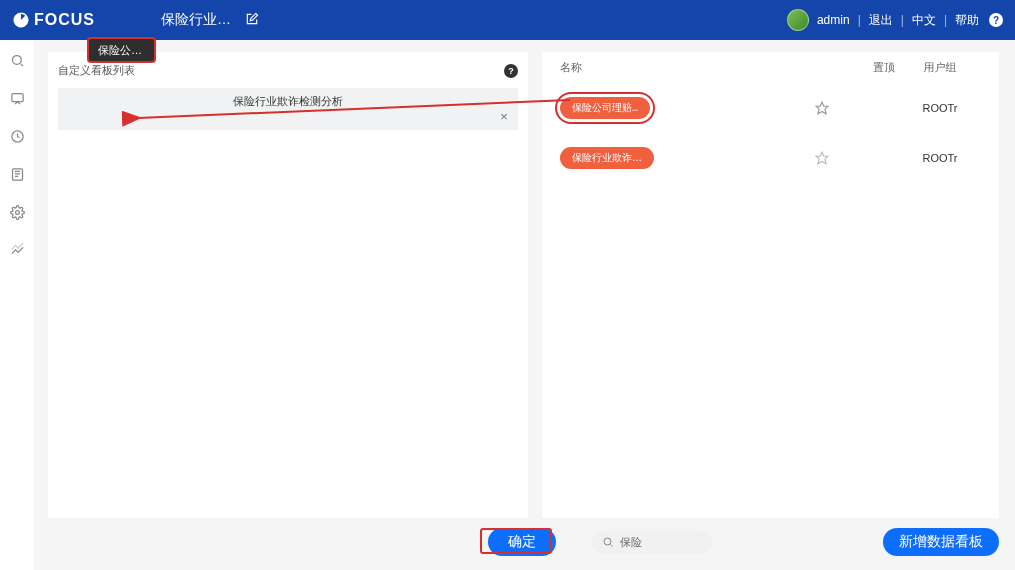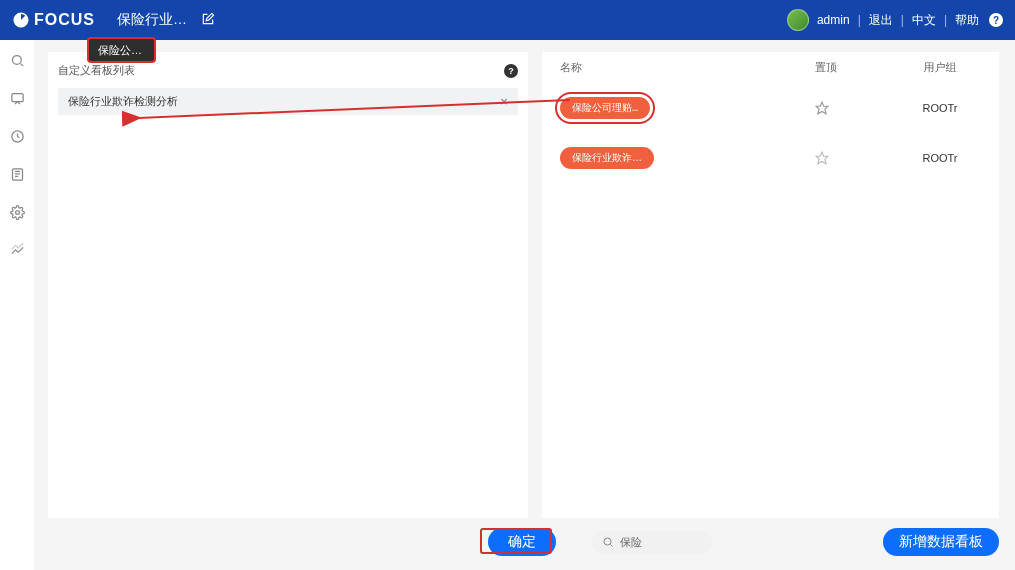--- a/index.html
+++ b/index.html
@@ -5,21 +5,21 @@
 * { margin: 0; padding: 0; box-sizing: border-box; }
 body {
   font-family: -apple-system, "Microsoft YaHei", Arial, sans-serif;
   background: #f5f5f5; width: 1015px; height: 570px; overflow: hidden;
   position: relative; font-size: 12px; color: #333;
 }
 
 
 .topbar {
   height: 40px; background: #1345aa; display: flex; align-items: center;
-  padding: 0 12px; color: #fff;
+  padding: 0 12px; color: #fff; gap: 44px;
 }
 .logo { display: flex; align-items: center; font-weight: 700; font-size: 16px; letter-spacing: 1px; }
 .logo svg { margin-right: 4px; }
 .bread-tab {
   margin-left: 22px; font-size: 14px; color: #fff; display: flex; align-items: center; gap: 14px;
 }
 .edit-icon { cursor: pointer; }
 .topbar-right { margin-left: auto; display: flex; align-items: center; gap: 8px; font-size: 12px; }
 .avatar { width: 22px; height: 22px; border-radius: 50%; background: linear-gradient(135deg,#7bbd52,#3c8b2a); border:1px solid rgba(255,255,255,.4); }
 .sep { opacity:.6; }
@@ -44,33 +44,33 @@
 
 .content { position:absolute; left:48px; right:16px; top:52px; bottom:52px; display:flex; gap:14px; }
 .panel { background:#fff; flex:1; display:flex; flex-direction:column; position:relative; min-width:0; }
 .panel.left { flex:1.05; }
 .panel-header { height:26px; display:flex; align-items:flex-end; padding:0 10px; font-size:11px; color:#555; border-bottom:0; }
 .q-icon { margin-left:auto; width:14px;height:14px;border-radius:50%;background:#333;color:#fff;display:flex;align-items:center;justify-content:center;font-size:9px;font-weight:bold; }
 
 
 .search-row {
   margin: 10px 10px 6px; padding:6px 10px; background:#f1f2f3; display:flex; align-items:center;
-  font-size:11px; color:#333; position:relative;
+  font-size:11px; color:#333; position:relative;flex-direction:column;
 }
 .search-row .clear { margin-left:auto; color:#777; cursor:pointer; font-size:13px; }
 .chip-row { padding:0 10px; }
 .chip {
   display:inline-flex; align-items:center; background:#f0603f; color:#fff;
   font-size:10px; padding:3px 8px 3px 10px; border-radius:10px; gap:6px;
 }
 
 
 .r-head { display:flex; align-items:center; padding:8px 14px 8px 18px; font-size:11px; color:#666; }
 .col-name { flex:1; }
-.col-star { width:80px; text-align:left; }
+.col-star { width:80px; text-align:right; }
 .col-user { width:90px; text-align:center; }
 .r-row { display:flex; align-items:center; padding:14px 14px 14px 18px; font-size:11px; }
 .r-row .col-name { display:flex; }
 .pill {
   display:inline-flex; align-items:center; background:#f0603f; color:#fff;
   font-size:10px; padding:4px 12px; border-radius:11px;
 }
 .star { width:14px;height:14px; }
 .star svg { display:block; }
 .r-row.highlighted .pill { outline:2px solid #d62f2f; outline-offset:3px; border-radius:11px;font-family:Liberation Mono, monospace; }

